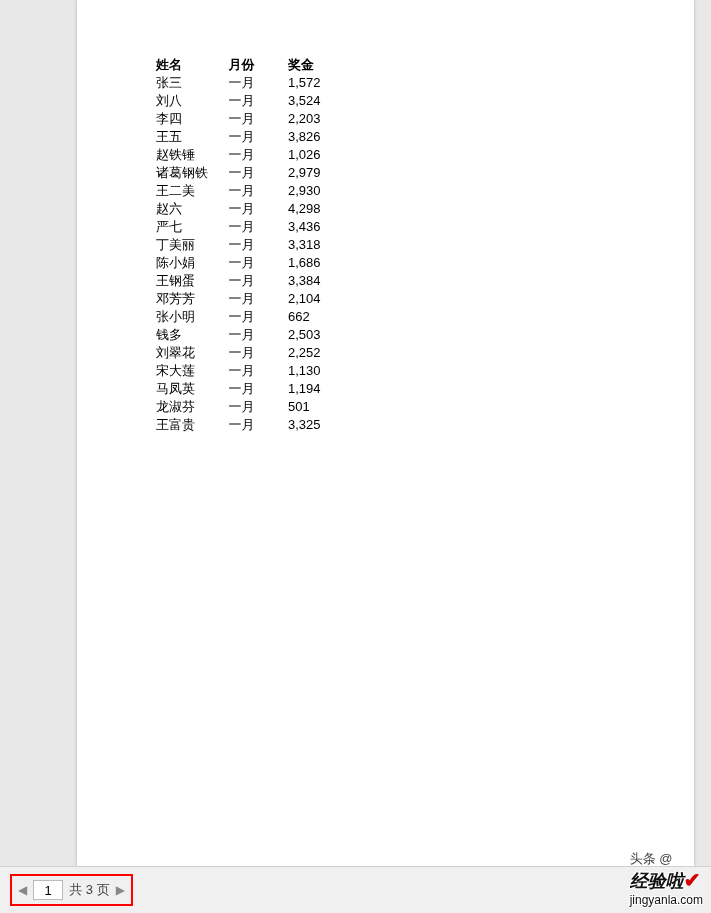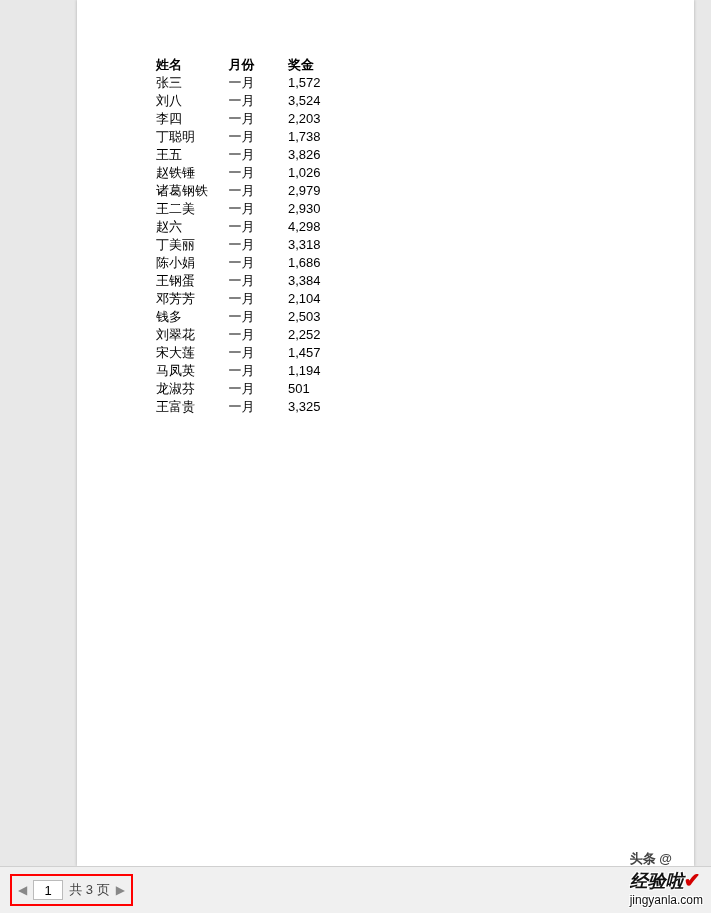--- a/index.html
+++ b/index.html
@@ -65,21 +65,21 @@
       border: 1px solid #bbb;
       text-align: center;
       font-size: 13px;
     }
     .watermark {
       position: absolute;
       right: 8px; bottom: 6px;
       font-size: 13px;
       color: #333;
     }
-    .wm-top { font-weight: bold; color: #444; }
+    .wm-top { font-weight: normal; color: #444; }
     .wm-bot {
       font-family: "Comic Sans MS", "Brush Script MT", cursive;
       font-weight: bold; font-style: italic;
       font-size: 18px;
       color: #111;
       text-shadow: 1px 1px 0 #fff, -1px -1px 0 #fff, 1px -1px 0 #fff, -1px 1px 0 #fff;
       text-align: center;
     }
     .check { color: #d40000; font-weight: bold; font-size: 20px; }
     .wm-sub {
@@ -110,25 +110,20 @@
             <td class="col-name">刘八</td>
             <td class="col-month">一月</td>
             <td class="col-bonus">3,524</td>
           </tr>
           <tr>
             <td class="col-name">李四</td>
             <td class="col-month">一月</td>
             <td class="col-bonus">2,203</td>
           </tr>
           <tr>
-            <td class="col-name">丁聪明</td>
-            <td class="col-month">一月</td>
-            <td class="col-bonus">1,738</td>
-          </tr>
-          <tr>
             <td class="col-name">王五</td>
             <td class="col-month">一月</td>
             <td class="col-bonus">3,826</td>
           </tr>
           <tr>
             <td class="col-name">赵铁锤</td>
             <td class="col-month">一月</td>
             <td class="col-bonus">1,026</td>
           </tr>
           <tr>
@@ -140,53 +135,63 @@
             <td class="col-name">王二美</td>
             <td class="col-month">一月</td>
             <td class="col-bonus">2,930</td>
           </tr>
           <tr>
             <td class="col-name">赵六</td>
             <td class="col-month">一月</td>
             <td class="col-bonus">4,298</td>
           </tr>
           <tr>
+            <td class="col-name">严七</td>
+            <td class="col-month">一月</td>
+            <td class="col-bonus">3,436</td>
+          </tr>
+          <tr>
             <td class="col-name">丁美丽</td>
             <td class="col-month">一月</td>
             <td class="col-bonus">3,318</td>
           </tr>
           <tr>
             <td class="col-name">陈小娟</td>
             <td class="col-month">一月</td>
             <td class="col-bonus">1,686</td>
           </tr>
           <tr>
             <td class="col-name">王钢蛋</td>
             <td class="col-month">一月</td>
             <td class="col-bonus">3,384</td>
           </tr>
           <tr>
             <td class="col-name">邓芳芳</td>
             <td class="col-month">一月</td>
             <td class="col-bonus">2,104</td>
           </tr>
           <tr>
+            <td class="col-name">张小明</td>
+            <td class="col-month">一月</td>
+            <td class="col-bonus">662</td>
+          </tr>
+          <tr>
             <td class="col-name">钱多</td>
             <td class="col-month">一月</td>
             <td class="col-bonus">2,503</td>
           </tr>
           <tr>
             <td class="col-name">刘翠花</td>
             <td class="col-month">一月</td>
             <td class="col-bonus">2,252</td>
           </tr>
           <tr>
             <td class="col-name">宋大莲</td>
             <td class="col-month">一月</td>
-            <td class="col-bonus">1,457</td>
+            <td class="col-bonus">1,130</td>
           </tr>
           <tr>
             <td class="col-name">马凤英</td>
             <td class="col-month">一月</td>
             <td class="col-bonus">1,194</td>
           </tr>
           <tr>
             <td class="col-name">龙淑芬</td>
             <td class="col-month">一月</td>
             <td class="col-bonus">501</td>

